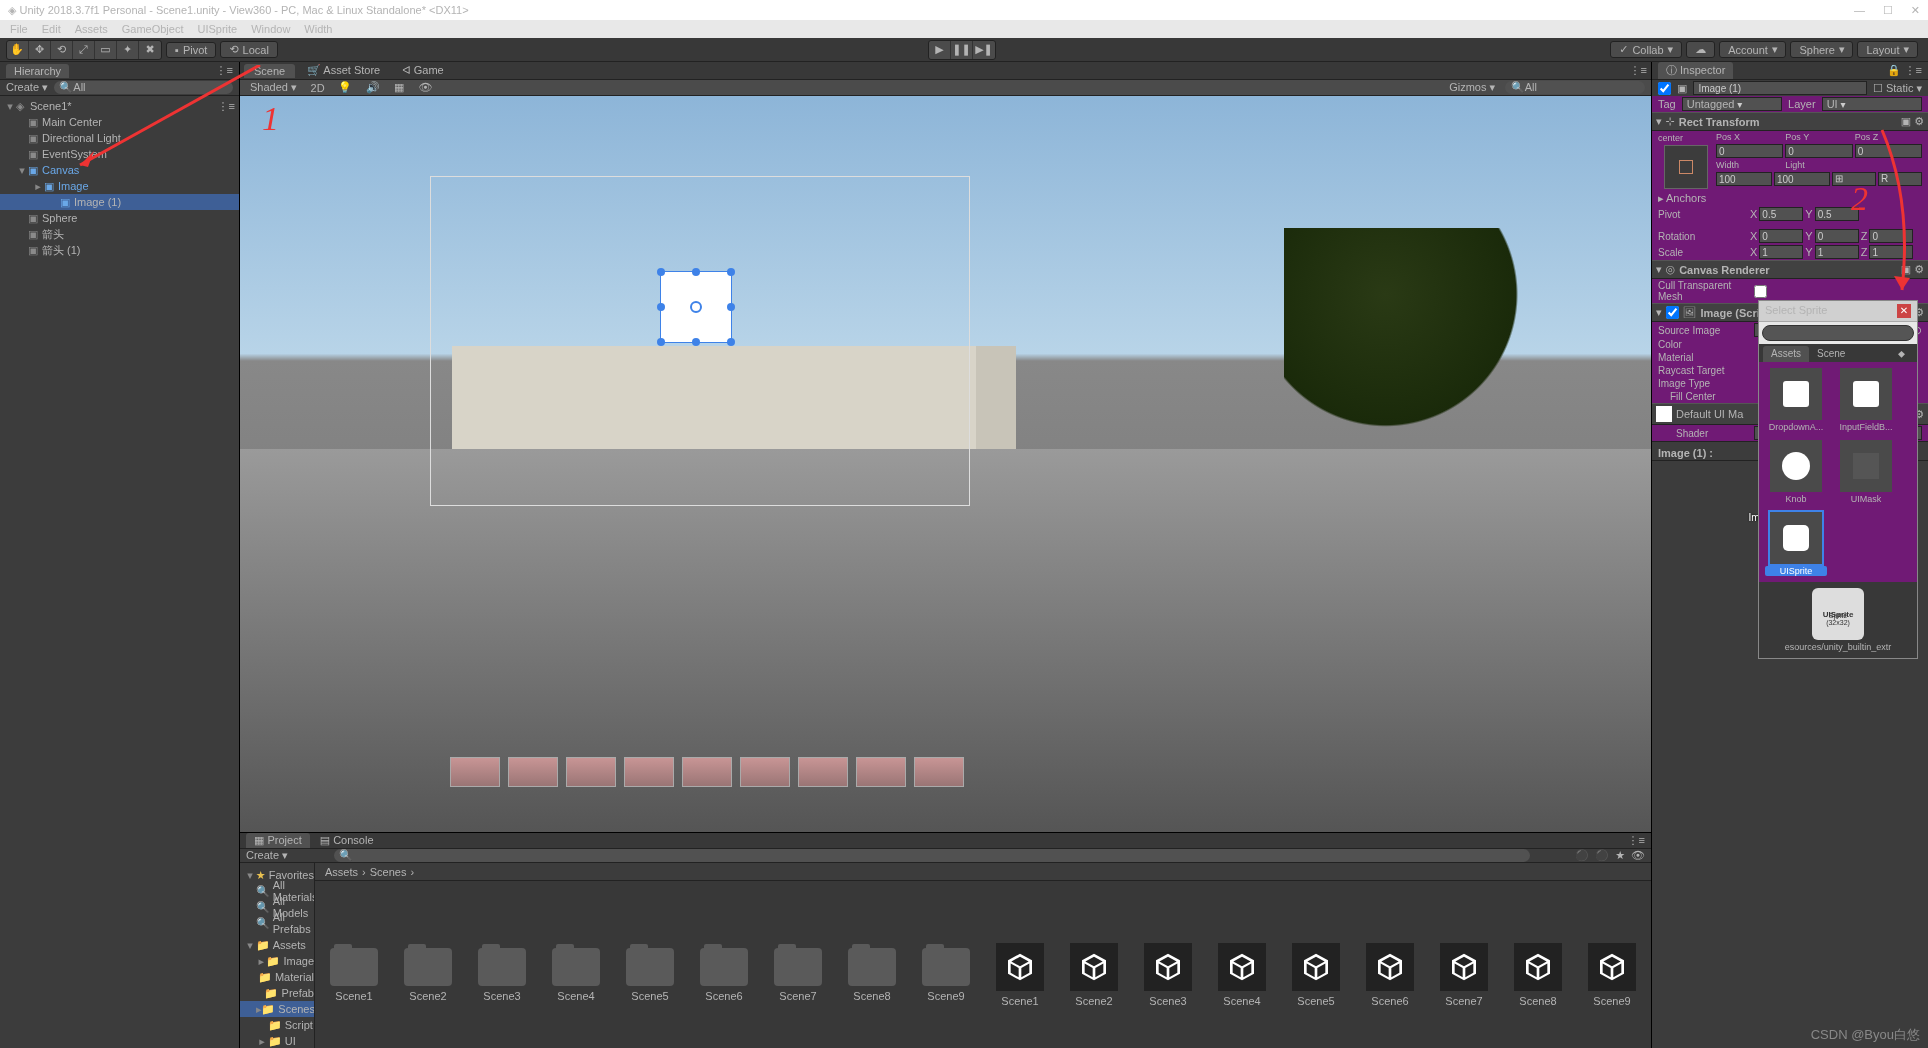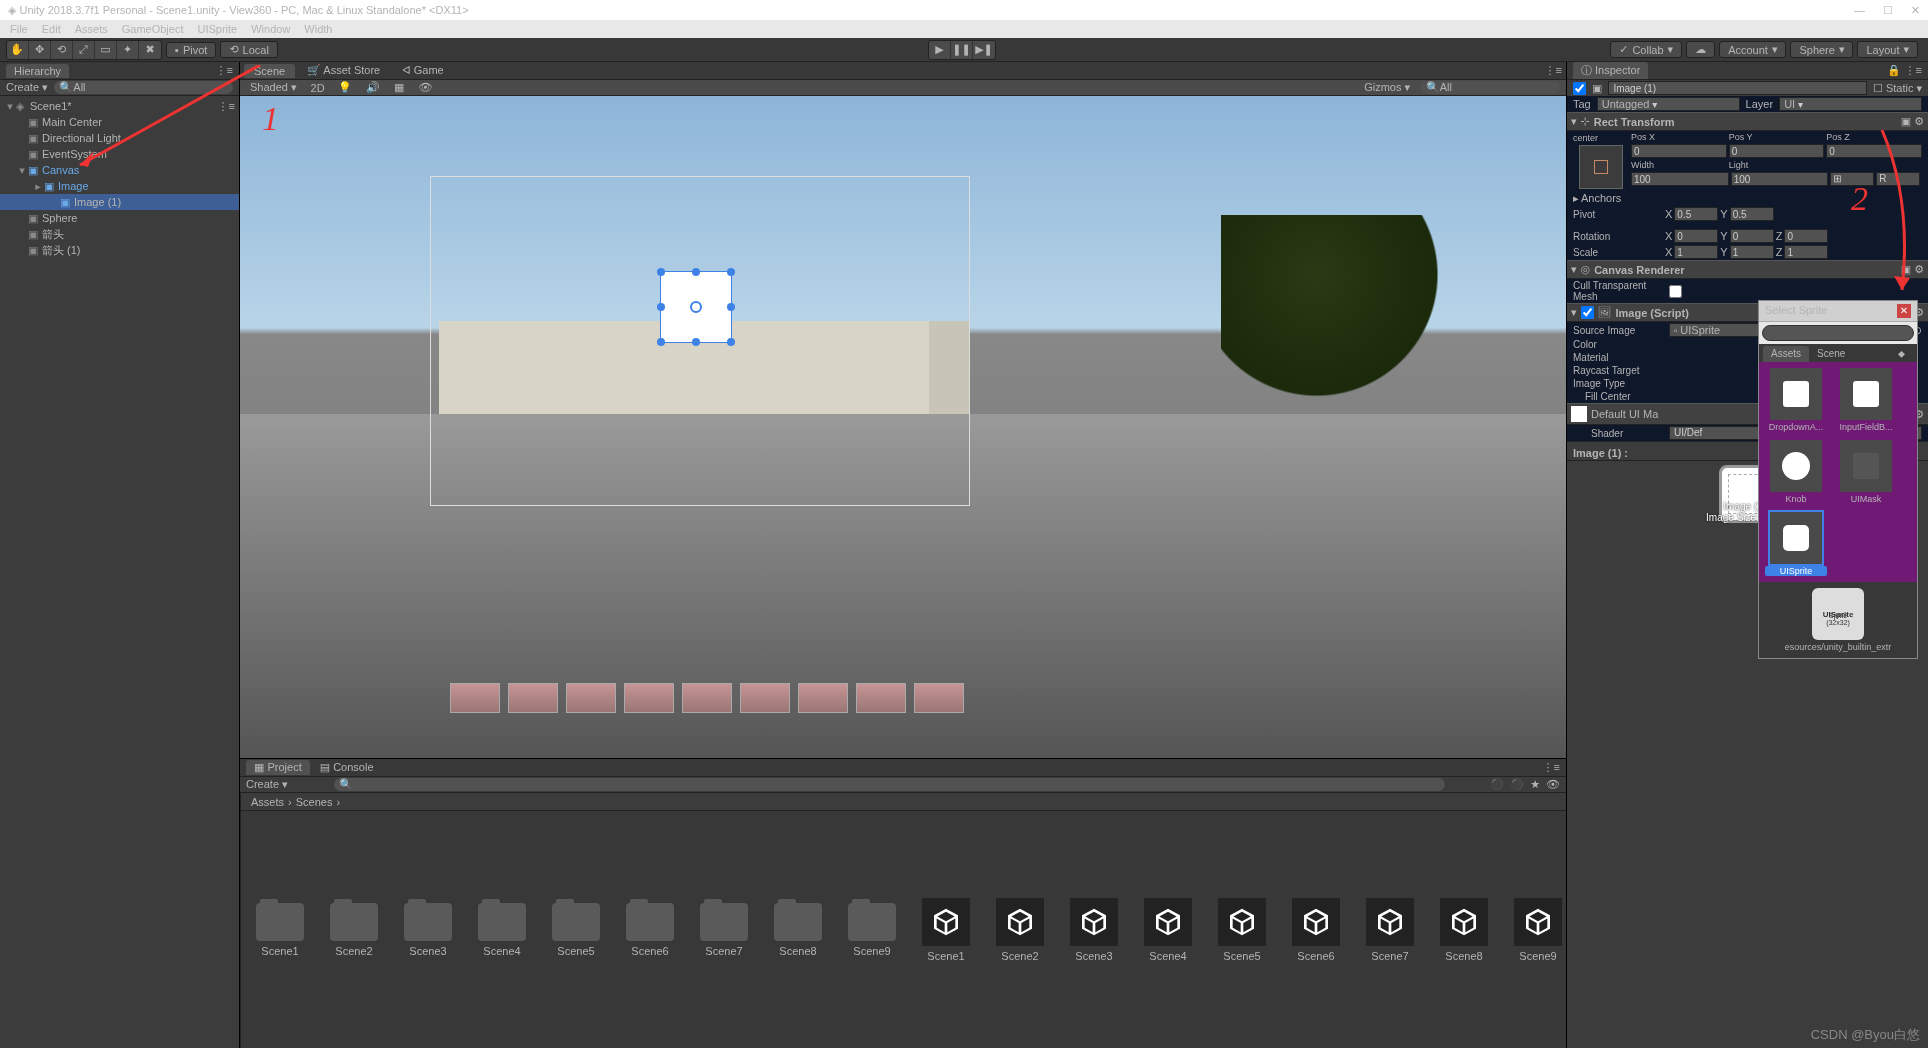--- a/index.html
+++ b/index.html
@@ -35,33 +35,33 @@
 .viewport { flex:1; background:#222; position:relative; overflow:hidden;}
 .sky { position:absolute; inset:0; background:linear-gradient(to bottom, #8db5d8 0%, #b8d4e8 35%, #888 36%, #6a6a6a 100%);}
 .road { position:absolute; top:48%; left:0; right:0; bottom:0; background:linear-gradient(to bottom,#9a9a9a,#555);}
 .building { position:absolute; top:34%; left:15%; width:40%; height:14%; background:#d8d4c8; box-shadow:inset -40px 0 0 #c8c4b8;}
 .tree-img{ position:absolute; top:18%; right:8%; width:18%; height:30%; background:radial-gradient(circle at 40% 30%, #2a3a15 0%, #1a2a0a 60%, transparent 61%);}
 .canvas-outline{ position:absolute; top:80px; left:190px; width:540px; height:330px; border:1px solid #ddd;}
 .selected-rect{ position:absolute; top:175px; left:420px; width:72px; height:72px; background:#fff; border:1px solid #3e82e8;}
 .handle{ position:absolute; width:8px; height:8px; background:#3e82e8; border-radius:50%;}
 .thumbs-row{ position:absolute; bottom:45px; left:210px; display:flex; gap:8px;}
 .thumb{ width:50px; height:30px; background:linear-gradient(to bottom,#c89595,#9a7575); border:1px solid #aaa;}
-.project-panel{ height:290px; border-top:1px solid #000; display:flex; flex-direction:column;}
+.project-panel{ height:216px; border-top:1px solid #000; display:flex; flex-direction:column;}
 .project-body{ flex:1; display:flex;}
 .project-sidebar{ width:240px; background:#3c3c3c; border-right:1px solid #222; padding:4px 0; overflow:auto;}
 .project-content{ flex:1; background:#383838; display:flex; flex-direction:column;}
 .breadcrumb{ height:18px; background:#3c3c3c; border-bottom:1px solid #222; display:flex; align-items:center; padding:0 6px;}
 .breadcrumb span{ padding:0 4px;}
 .folder-grid{ flex:1; display:flex; padding:10px; gap:16px; align-items:center;}
 .folder-item{ width:58px; text-align:center;}
 .folder-icon{ width:48px; height:38px; margin:0 auto 4px; background:#5a5a5a; border-radius:4px; position:relative;}
 .folder-icon::before{ content:''; position:absolute; top:-4px; left:4px; width:18px; height:6px; background:#5a5a5a; border-radius:2px 2px 0 0;}
 .unity-icon{ width:48px; height:48px; margin:0 auto 4px; background:#222; display:flex; align-items:center; justify-content:center;}
 .unity-icon svg{ width:32px; height:32px;}
-.right-col{ width:362px; background:#0f172a; border-left:1px solid #000; display:flex; flex-direction:column; overflow:hidden;}
+.right-col{ width:277px; background:#701a75; border-left:1px solid #000; display:flex; flex-direction:column; overflow:hidden;}
 .insp-row{ display:flex; align-items:center; padding:1px 6px; gap:6px;}
 .insp-section{ background:#414141; border-top:1px solid #555; border-bottom:1px solid #222; padding:2px 4px; display:flex; align-items:center; gap:4px;}
 .field-label{ width:90px; font-size:10px;}
 .field-input{ flex:1; background:#515151; border:1px solid #222; height:14px; padding:0 4px; font-size:10px; color:#ccc;}
 .mini-input{ width:44px; background:#515151; border:1px solid #222; height:14px; padding:0 2px; font-size:10px; color:#ccc;}
 .xyz-row{ display:flex; align-items:center; padding:1px 6px; gap:2px;}
 .xyz-label{ width:90px; font-size:10px;}
 .anchor-box{ width:44px; height:44px; border:1px solid #666; margin:2px 6px; position:relative; background:#3c3c3c;}
 .anchor-box::after{ content:''; position:absolute; top:50%; left:50%; width:12px; height:12px; border:1px solid #c86; transform:translate(-50%,-50%);}
 .sprite-picker{ position:absolute; top:300px; right:10px; width:160px; background:#e8e8e8; border:1px solid #888; z-index:10;}

